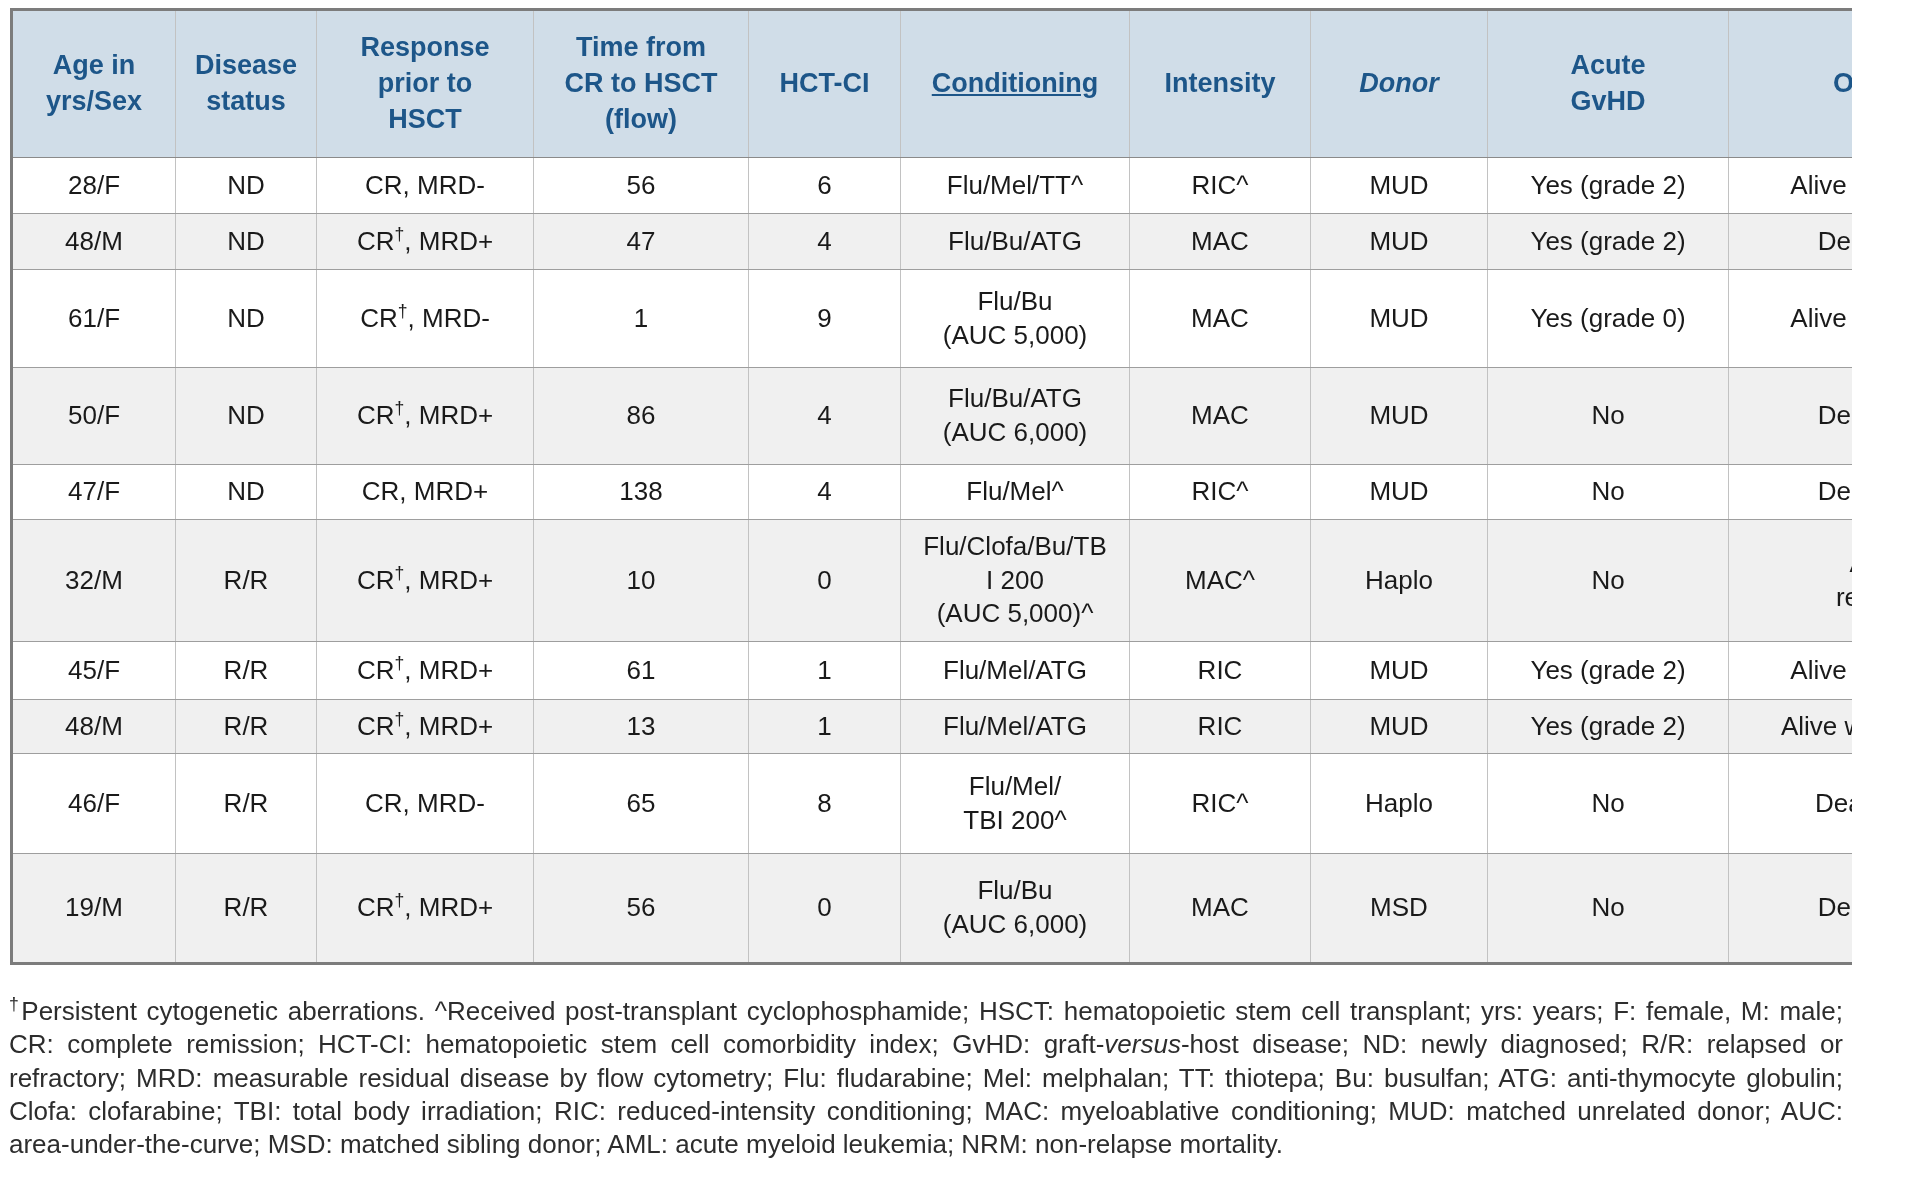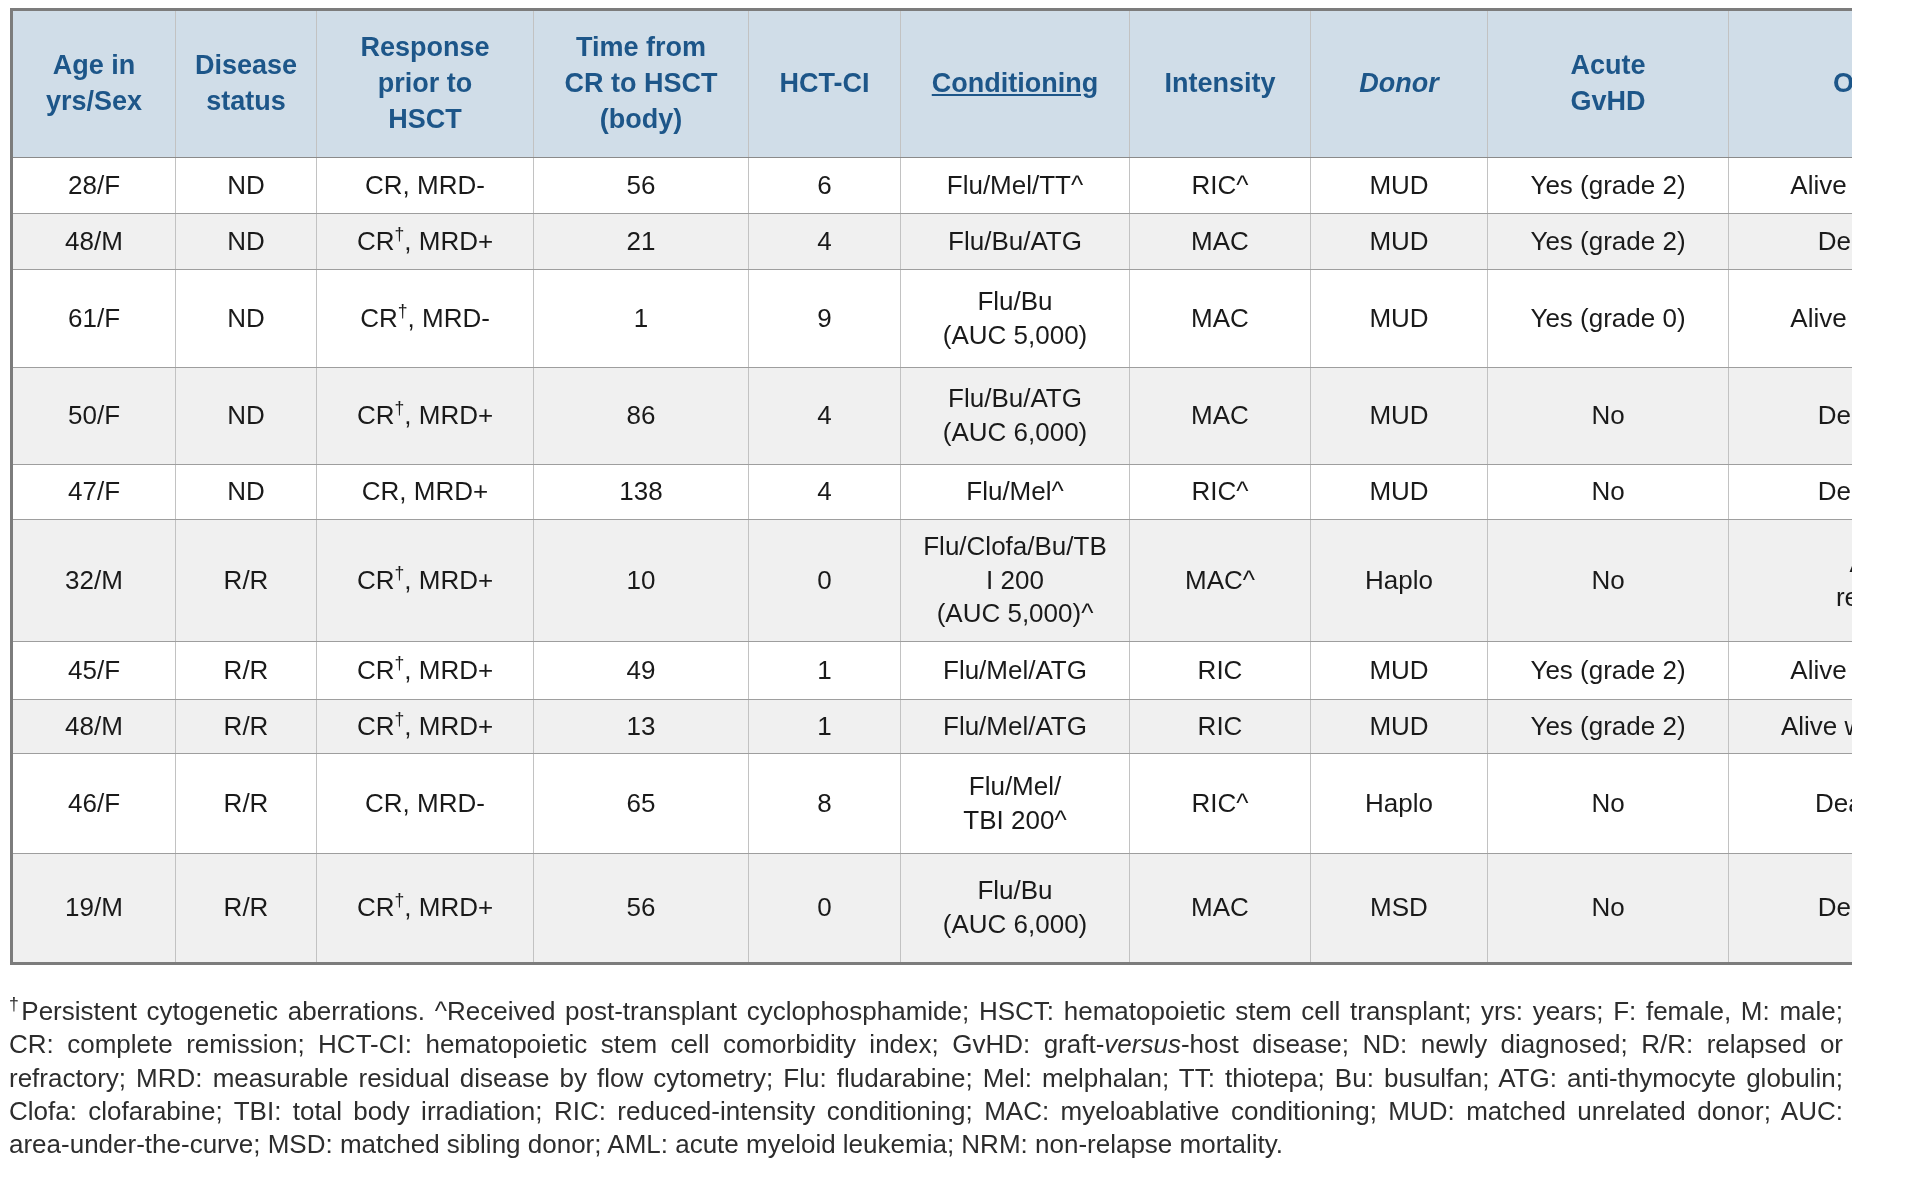--- a/index.html
+++ b/index.html
@@ -90,21 +90,21 @@
       <tr id="header-row">
           <th>Age in
 yrs/Sex</th>
           <th>Disease
 status</th>
           <th>Response
 prior to
 HSCT</th>
           <th>Time from
 CR to HSCT
-(body)</th>
+(flow)</th>
           <th>HCT-CI</th>
           <th>Conditioning</th>
           <th>Intensity</th>
           <th>Donor</th>
           <th>Acute
 GvHD</th>
           <th>Outcome</th>
         </tr>
     </thead>
     <tbody id="table-body">
@@ -117,21 +117,21 @@
           <td>Flu/Mel/TT^</td>
           <td>RIC^</td>
           <td>MUD</td>
           <td>Yes (grade 2)</td>
           <td>Alive in remission</td>
         </tr>
         <tr>
           <td>48/M</td>
           <td>ND</td>
           <td>CR<sup class="dagger">†</sup>, MRD+</td>
-          <td>21</td>
+          <td>47</td>
           <td>4</td>
           <td>Flu/Bu/ATG</td>
           <td>MAC</td>
           <td>MUD</td>
           <td>Yes (grade 2)</td>
           <td>Death (AML)</td>
         </tr>
         <tr>
           <td>61/F</td>
           <td>ND</td>
@@ -182,21 +182,21 @@
           <td>MAC^</td>
           <td>Haplo</td>
           <td>No</td>
           <td>Alive in
 remission</td>
         </tr>
         <tr>
           <td>45/F</td>
           <td>R/R</td>
           <td>CR<sup class="dagger">†</sup>, MRD+</td>
-          <td>49</td>
+          <td>61</td>
           <td>1</td>
           <td>Flu/Mel/ATG</td>
           <td>RIC</td>
           <td>MUD</td>
           <td>Yes (grade 2)</td>
           <td>Alive in remission</td>
         </tr>
         <tr>
           <td>48/M</td>
           <td>R/R</td>

